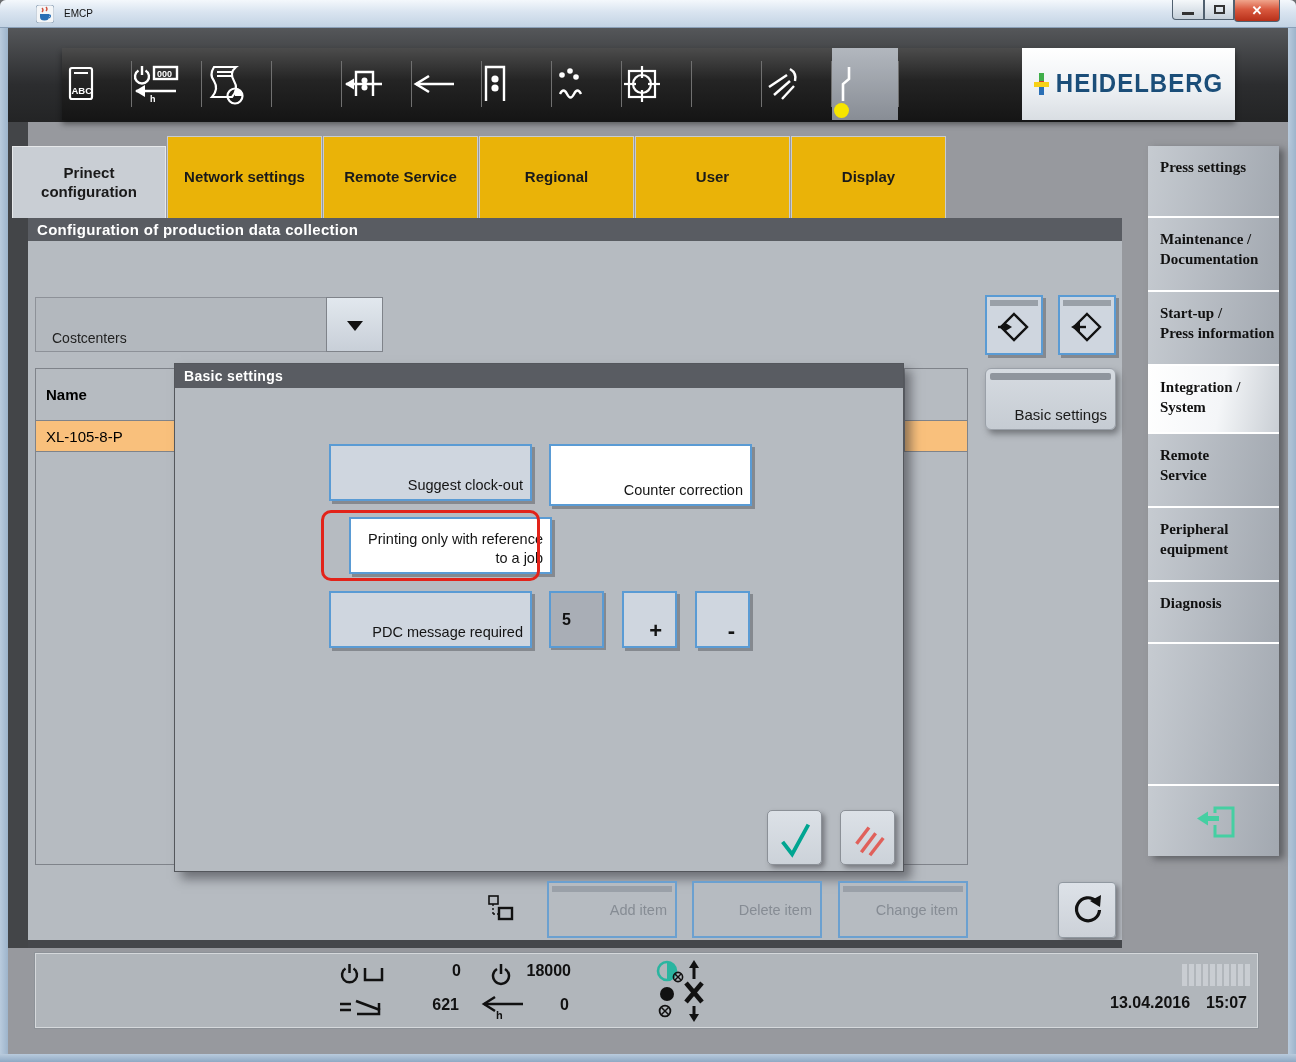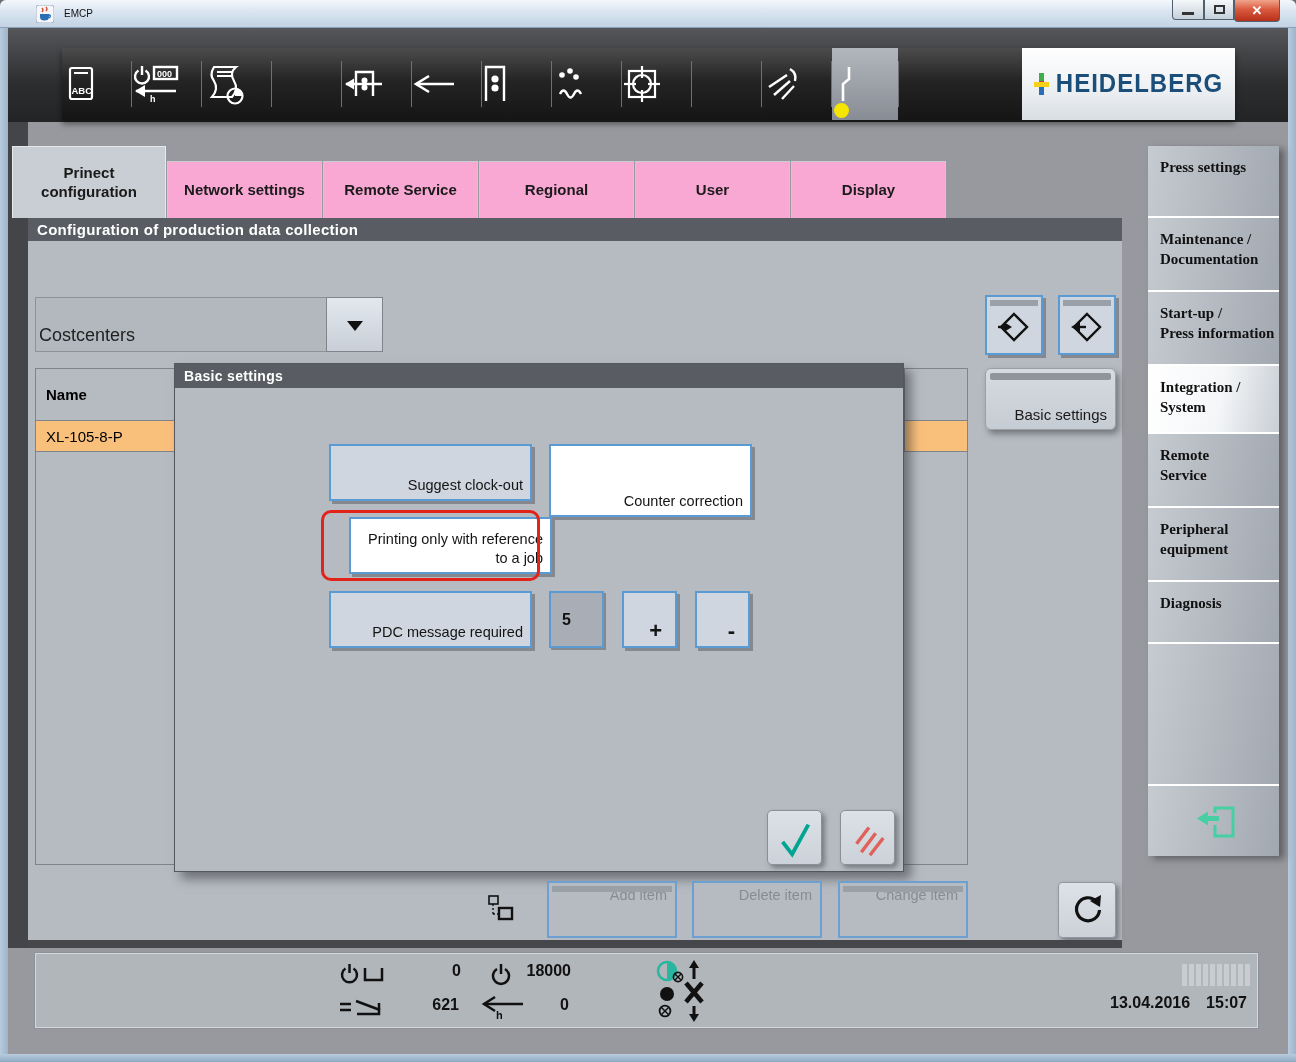--- a/index.html
+++ b/index.html
@@ -56,40 +56,40 @@
   .logo-mark .v1 { position:absolute; left:5px; top:0; width:5px; height:8px; background:#3fae49; }
   .logo-mark .v2 { position:absolute; left:5px; top:14px; width:5px; height:8px; background:#2a6fb5; }
   .logo-mark .v3 { position:absolute; left:5px; top:8px; width:5px; height:6px; background:#d5342b; }
   .logo-mark .h1 { position:absolute; left:0; top:9px; width:15px; height:5px; background:#f7d117; }
   .logo-text { font-weight:bold; font-size:24px; letter-spacing:1px; color:#1b4e79;
     transform:scaleY(1.05); }
 
   
   .tabs { position:absolute; left:12px; top:146px; height:72px; display:flex;
     align-items:flex-end; }
-  .tab { width:155px; height:57px; background:#f9a8d4; border:1px solid #c9ccd0;
+  .tab { width:155px; height:82px; background:#eab308; border:1px solid #c9ccd0;
     border-bottom:none; margin-right:1px; display:flex; align-items:center;
     justify-content:center; text-align:center; font-weight:bold; font-size:15px;
     color:#1a1a1a; white-space:pre-line; line-height:1.25; }
   .tab.active { width:154px; height:72px; background:#c9ced4;
     border-color:#e6e8ea; }
 
   
   .main-panel { position:absolute; left:28px; top:218px; width:1094px; height:722px;
     background:#b6bbc1; }
   .section-header { position:absolute; left:28px; top:218px; width:1094px; height:23px;
     background:#595c62; color:#fff; font-weight:bold; font-size:15px;
     line-height:23px; padding-left:9px; letter-spacing:.3px; }
   .dark-strip { position:absolute; left:28px; top:940px; width:1094px; height:8px;
     background:#45474b; }
 
   
   .combo { position:absolute; left:35px; top:297px; width:348px; height:55px; display:flex; }
   .combo-label { flex:1; background:#b3b8be; border:1px solid #8d9198; border-right:none;
-    display:flex; align-items:flex-end; padding:5px 3px; font-size:18px; color:#222; }
+    display:flex; align-items:flex-end; padding:5px 16px; font-size:14px; color:#222; }
   .combo-btn { width:57px; background:linear-gradient(#e2e8ee,#c8cfd8);
     border:1px solid #7f838a; display:flex; align-items:center; justify-content:center; }
   .combo-arrow { width:0; height:0; border:8px solid transparent; border-top:10px solid #111;
     margin-top:10px; }
 
   
   .btn { position:absolute; background:#cfd6df; border:2px solid #5a9bd4;
     box-shadow:3px 3px 0 #85898f; display:flex; align-items:flex-end;
     justify-content:flex-end; text-align:right; padding:4px 7px; font-size:14.5px;
     color:#141414; line-height:1.3; }
@@ -130,21 +130,21 @@
     font-size:16px; color:#111; }
   .pm { font-weight:bold; font-size:22px; line-height:.8; padding:2px 6px; }
   .round-ic-btn { position:absolute; width:55px; height:55px;
     background:linear-gradient(#dce1e7,#ccd2d9); border:1px solid #8b9097;
     border-radius:5px; box-shadow:3px 3px 5px rgba(60,60,65,.5);
     display:flex; align-items:center; justify-content:center; }
 
   
   .action-btn { position:absolute; top:881px; width:130px; height:57px;
     background:#b6bbc1; border:2px solid #6ba0d0; color:#868c94;
-    display:flex; align-items:flex-start; justify-content:flex-end;
+    display:flex; align-items:center; justify-content:flex-end;
     padding:4px 8px; font-size:14.5px; }
   .action-btn .topbar { position:absolute; top:3px; left:3px; right:3px; height:6px;
     background:#9aa0a8; }
   .rotate-btn { position:absolute; left:1058px; top:882px; width:58px; height:56px;
     background:linear-gradient(#dde2e8,#ccd1d8); border:1px solid #9098a0;
     border-radius:4px; box-shadow:3px 3px 5px rgba(60,60,65,.5);
     display:flex; align-items:center; justify-content:center; }
   .net-ic { position:absolute; left:486px; top:893px; }
 
   
@@ -369,21 +369,21 @@
     <div class="trow body">
       <div class="tc1">XL-105-8-P</div>
       <div class="tc2"></div>
     </div>
   </div>
 
   <div class="dialog">
     <div class="dialog-title">Basic settings</div>
 
     <div class="btn" style="left:154px;top:80px;width:203px;height:57px;">Suggest clock-out</div>
-    <div class="btn white" style="left:374px;top:80px;width:203px;height:73px;">Counter correction</div>
+    <div class="btn white" style="left:374px;top:80px;width:203px;height:62px;">Counter correction</div>
 
     <div class="red-ring"></div>
     <div class="btn white" style="left:146px;top:153px;width:203px;height:57px;margin-left:28px;">Printing only with reference to a job</div>
 
     <div class="btn" style="left:154px;top:227px;width:203px;height:57px;">PDC message required</div>
     <div class="valuebox">5</div>
     <div class="btn" style="left:447px;top:227px;width:55px;height:57px;">
         <span class="pm">+</span>
       </div>
     <div class="btn" style="left:520px;top:227px;width:55px;height:57px;">

